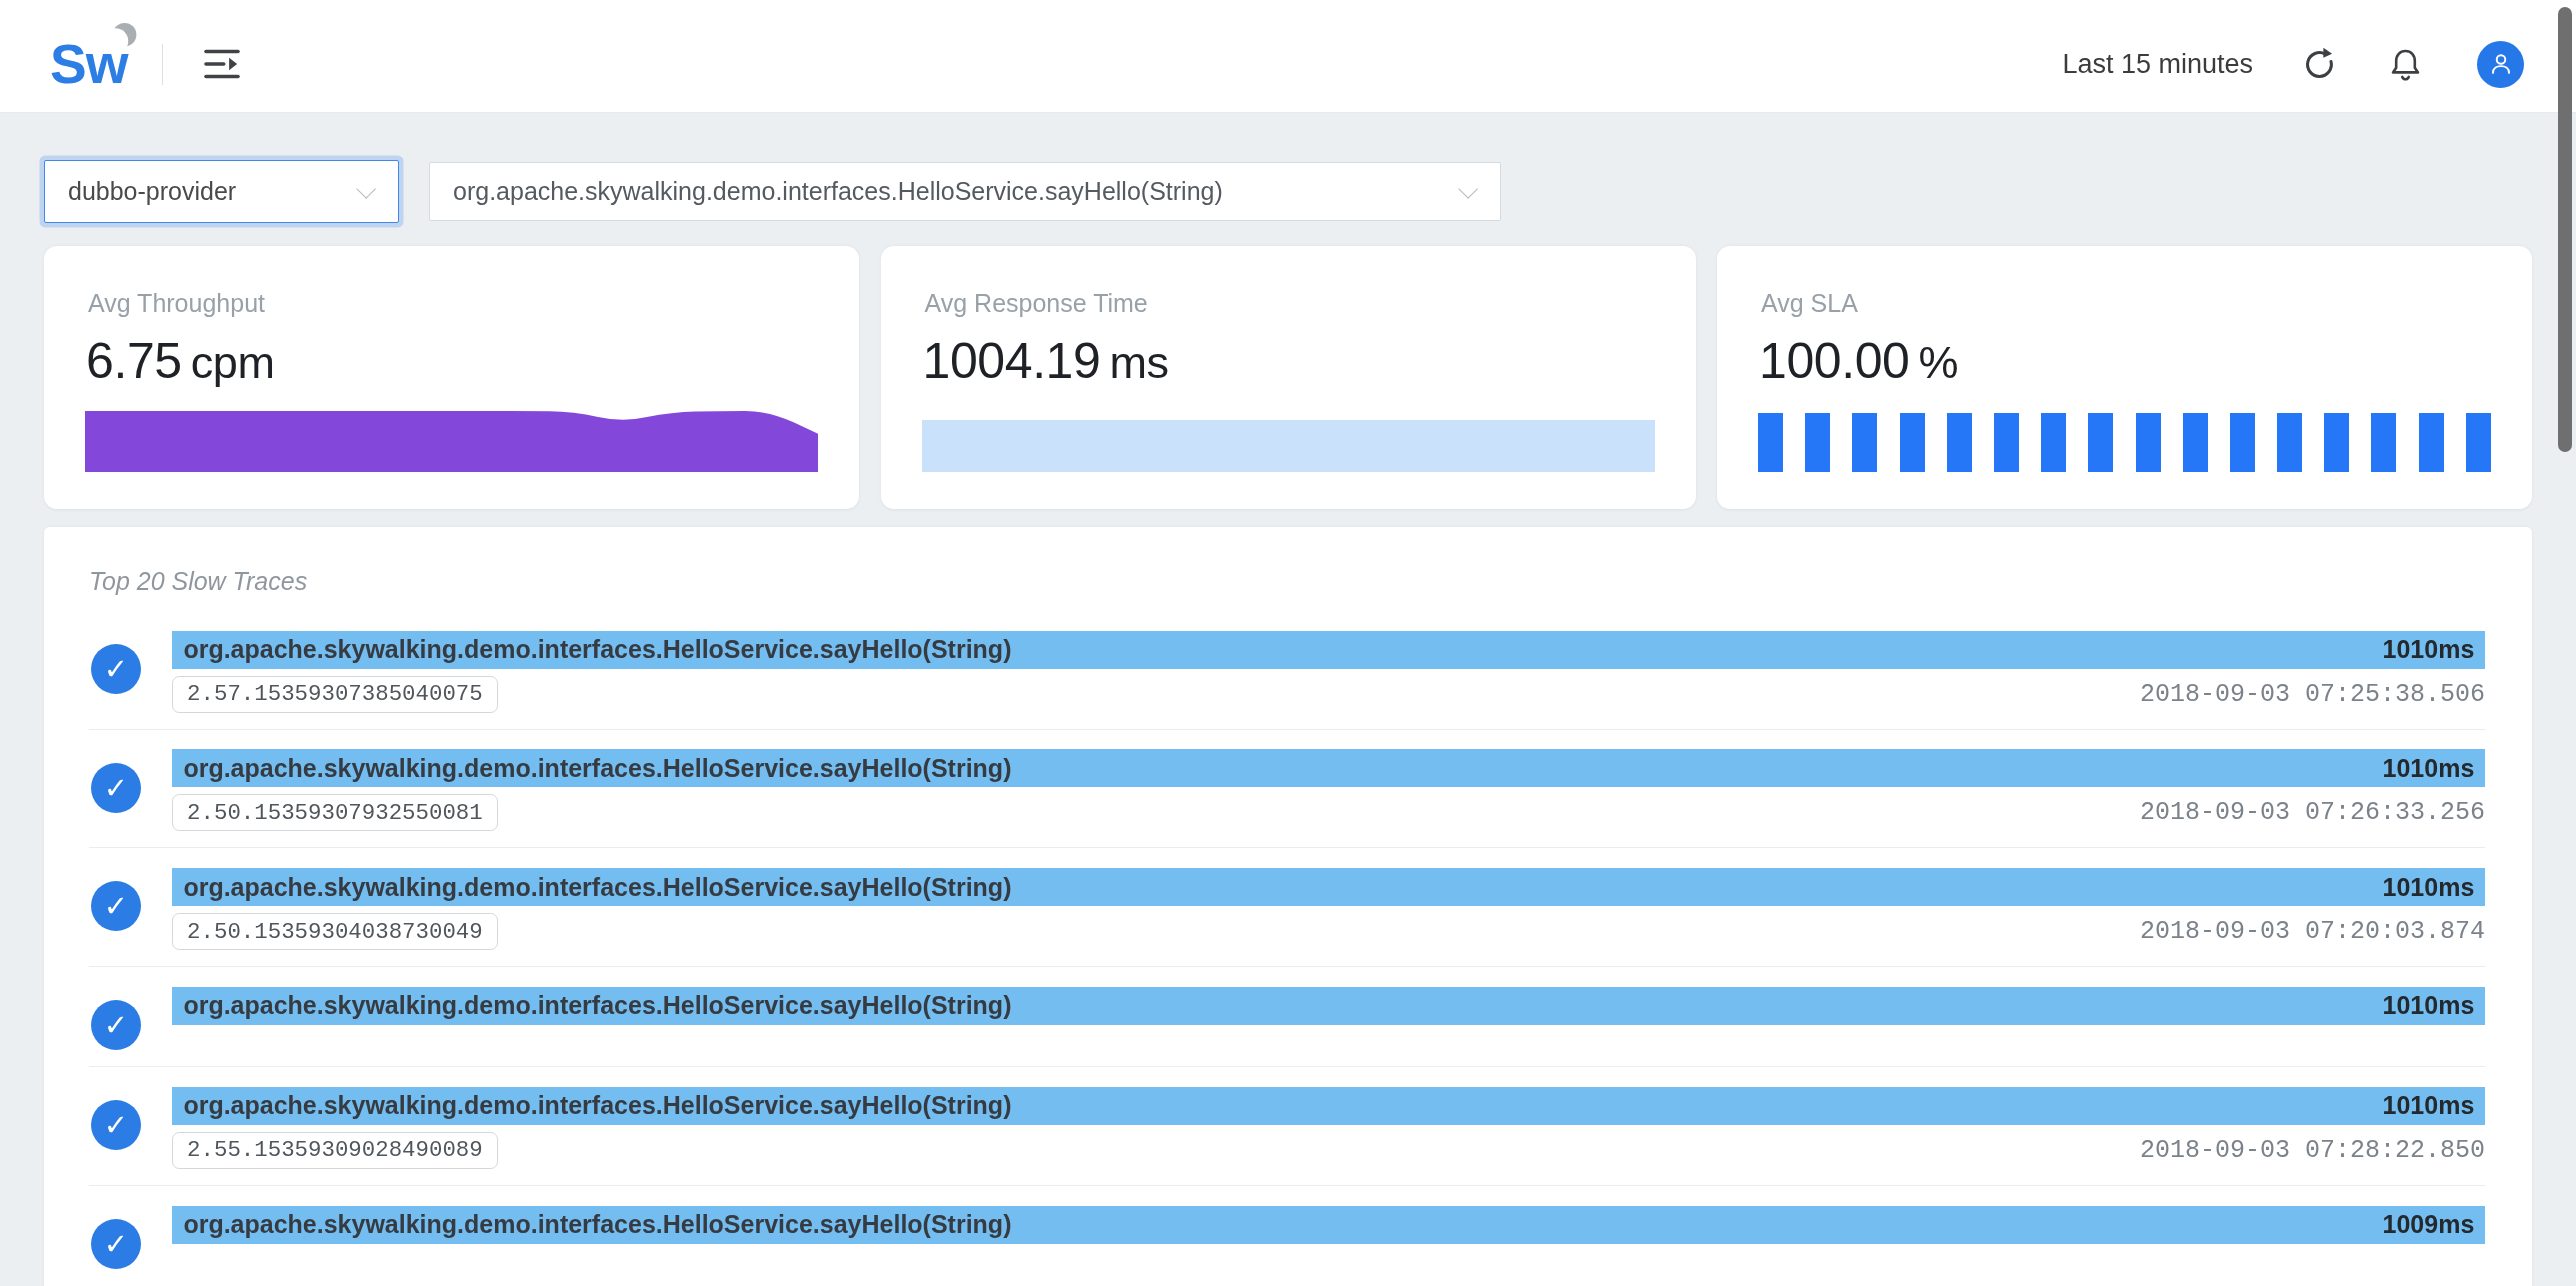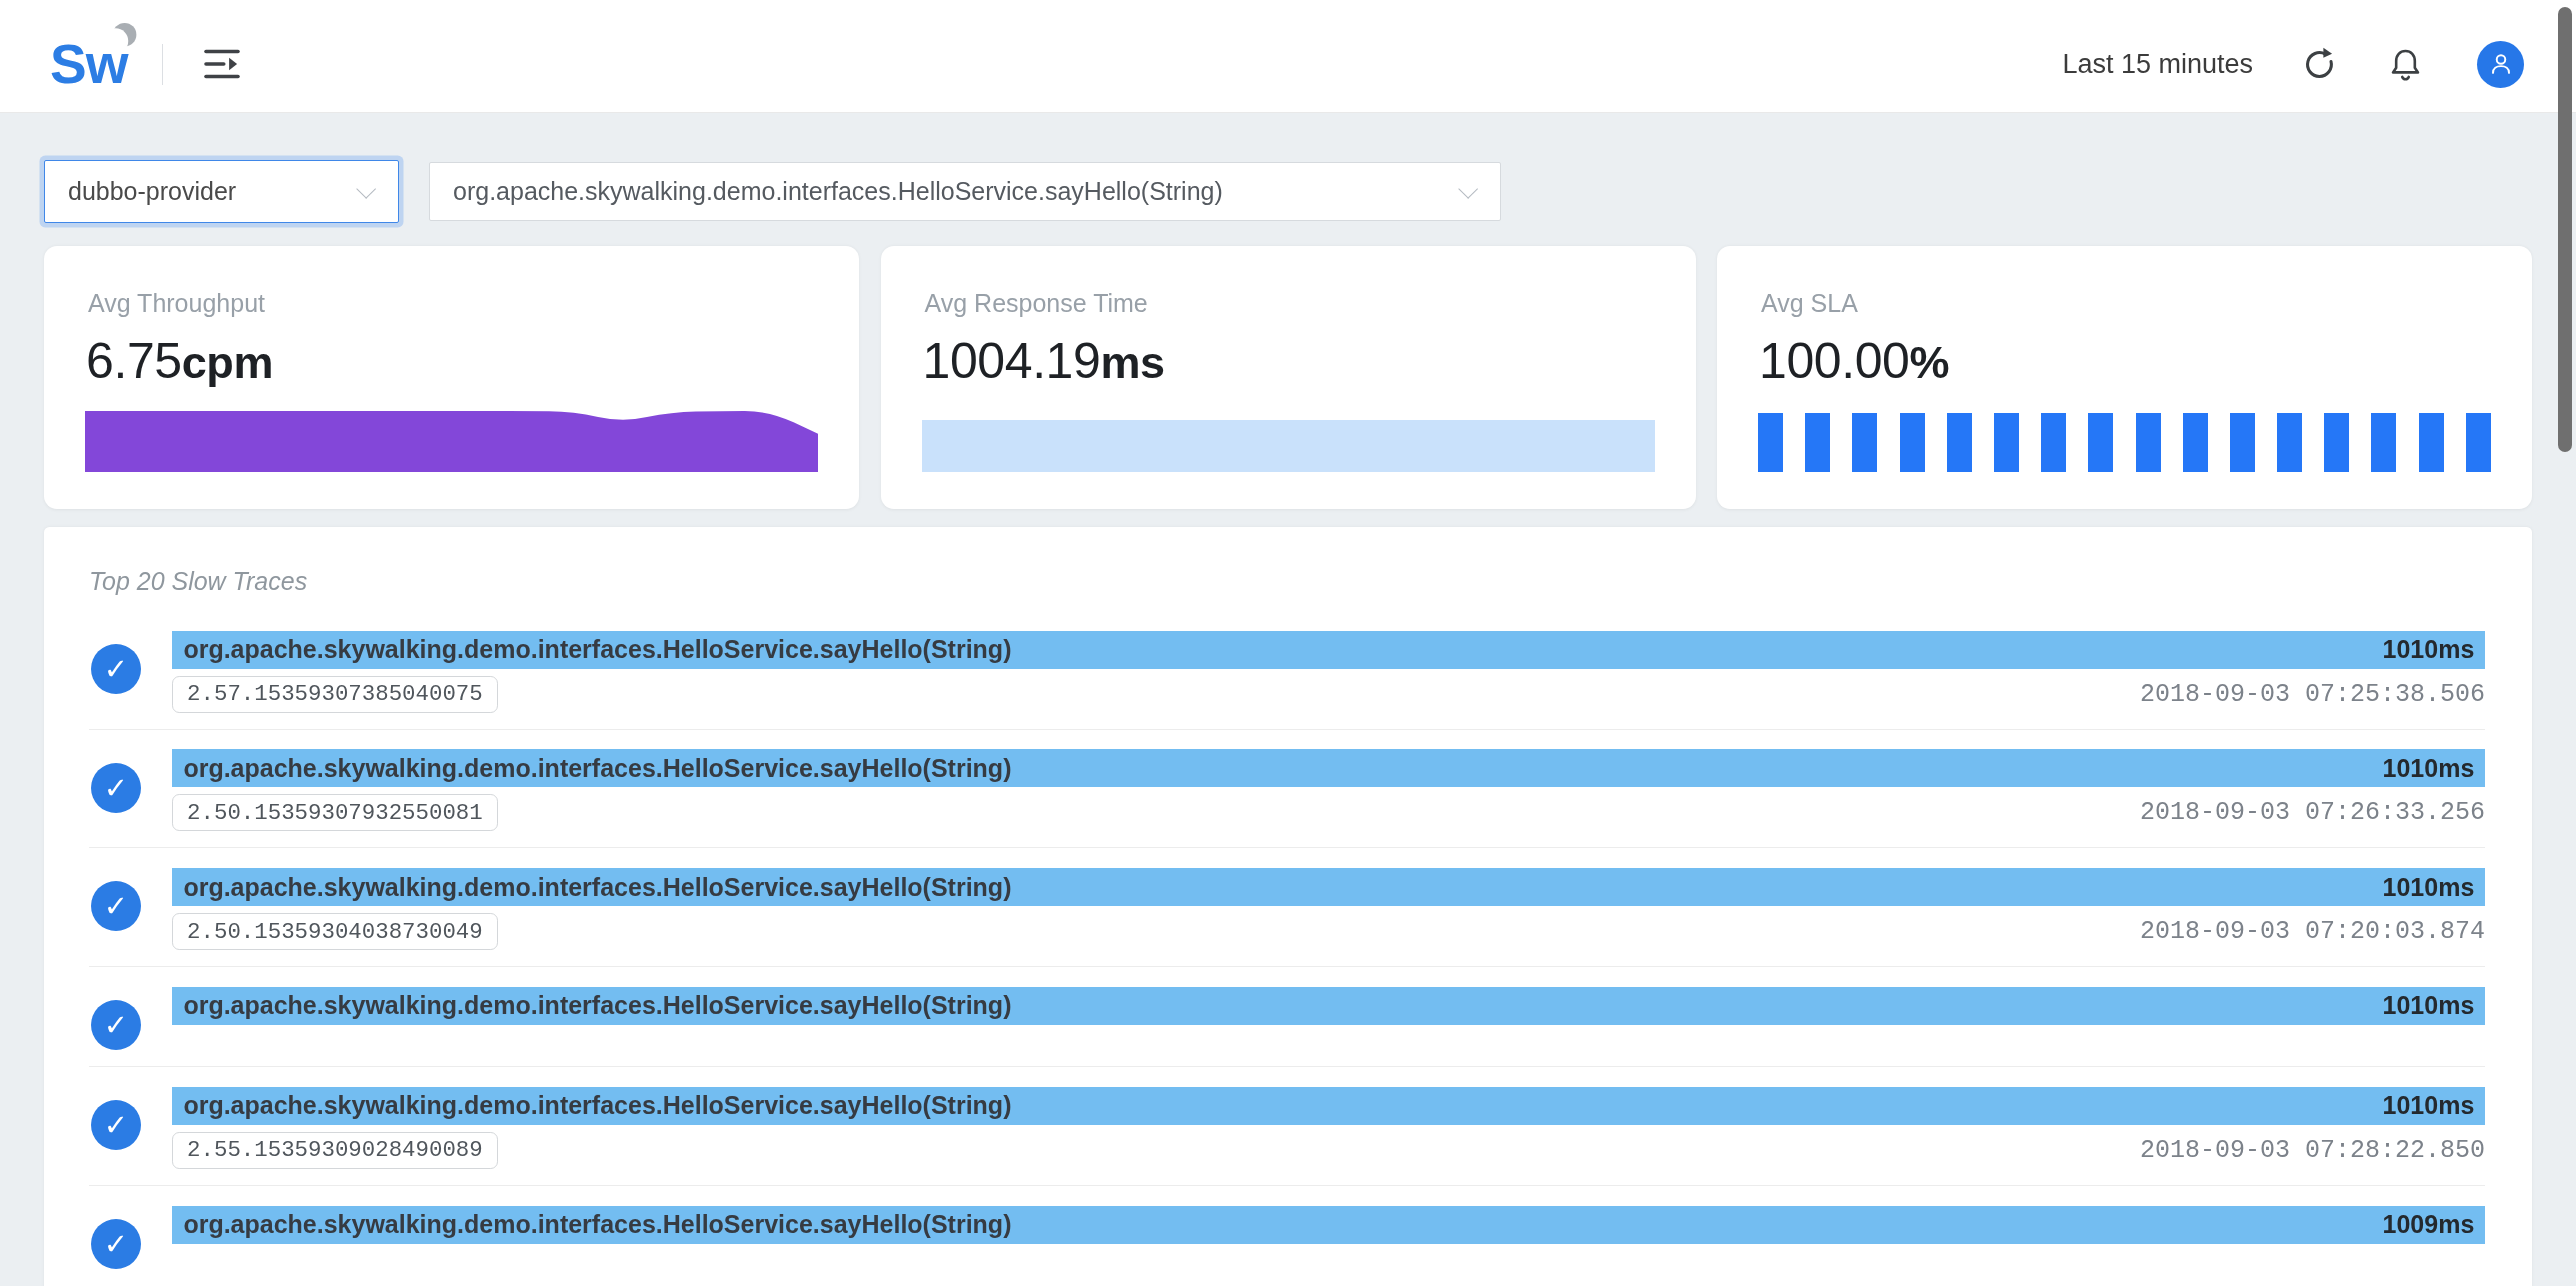--- a/index.html
+++ b/index.html
@@ -45,21 +45,21 @@
     border-right: 1.8px solid #b4bac1; border-bottom: 1.8px solid #b4bac1;
     transform: translateY(-70%) rotate(45deg); }
 
   .cards-row { margin-top: 23px; display: flex; gap: 21.5px; }
   .card {
     flex: 1; height: 263px; background: #fff; border-radius: 13px;
     box-shadow: 0 0.9px 3.6px rgba(0,0,0,0.06); position: relative; overflow: hidden;
   }
   .card-title { position: absolute; top: 43px; left: 44px; font-size: 25px; color: #98a0a8; }
   .card-value { position: absolute; top: 86px; left: 42px; font-size: 50px; font-weight: 500; color: #1e2125; letter-spacing: -0.4px; }
-  .card-value .unit { font-size: 45px; font-weight: 700; }
+  .card-value .unit { font-size: 45px; margin-left: 9px; font-weight: 400; }
   .mini-chart { position: absolute; left: 41px; right: 41px; bottom: 37px; }
   .mini-chart svg { display: block; width: 100%; }
   #chart-throughput svg { height: 61px; }
   #chart-response svg { height: 52px; }
   .bars { height: 59px; display: flex; justify-content: space-between; align-items: flex-end; }
   .bars .bar { width: 25px; }
 
   
   .panel {
     margin-top: 18px; background: #fff; border-radius: 5.4px;

